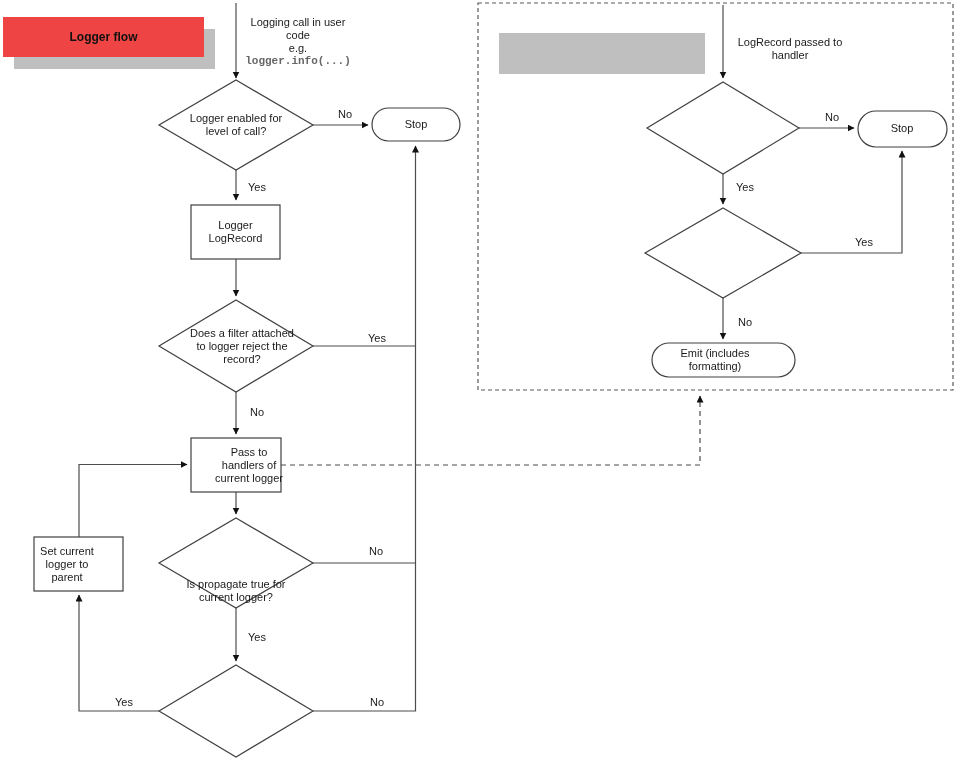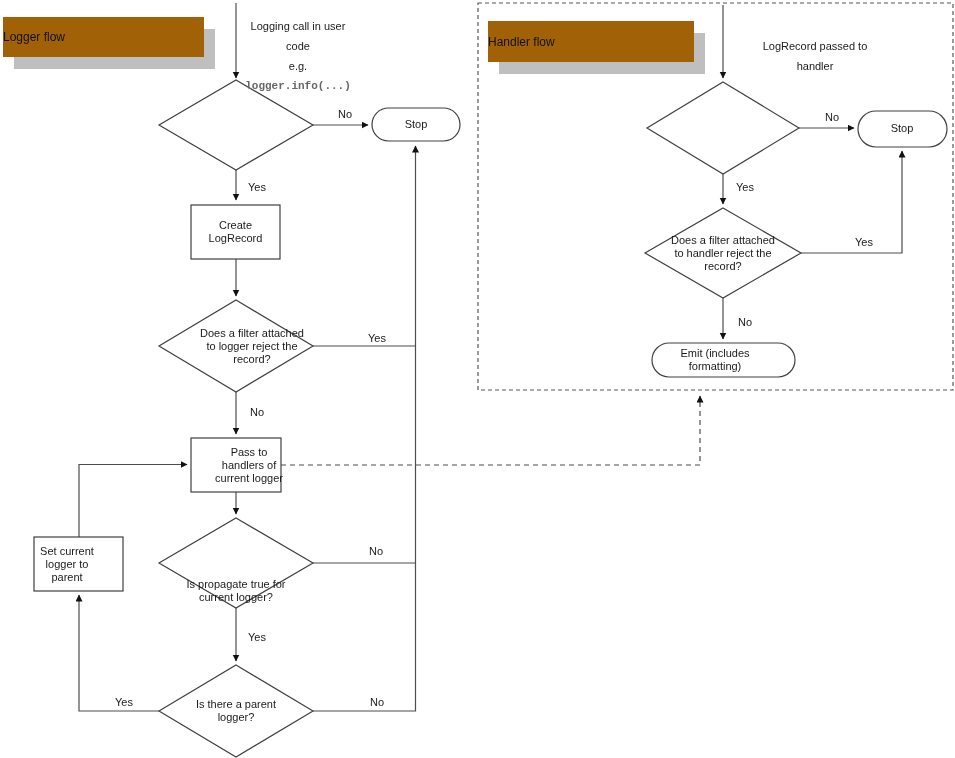--- a/index.html
+++ b/index.html
@@ -9,37 +9,37 @@
     font-family:"Liberation Sans", sans-serif;
     color:#1a1a1a;
     overflow:hidden;
     background:#ffffff;
   }
   #wires{position:absolute;left:0;top:0;z-index:1;}
   .note-shadow{
     position:absolute;background:#bfbfbf;z-index:2;
   }
   .note{
-    position:absolute;background:#a16207;z-index:3;
-    display:flex;align-items:center;
-    font-weight:normal;font-size:12px;color:#111;
+    position:absolute;background:#ef4444;z-index:3;
+    display:flex;align-items:center;justify-content:center;
+    font-weight:bold;font-size:12px;color:#111;
   }
   .node-label{
     position:absolute;z-index:4;
     display:flex;align-items:center;justify-content:center;
     text-align:center;font-size:11px;line-height:13px;color:#1a1a1a;
   }
   .edge-label{
     position:absolute;z-index:4;
     transform:translate(-50%,-50%);
     font-size:11px;color:#1a1a1a;white-space:nowrap;padding-left:16px;
   }
   .entry-block{
     position:absolute;z-index:4;text-align:center;
-    font-size:11px;line-height:20px;color:#1a1a1a;
+    font-size:11px;line-height:13px;color:#1a1a1a;
   }
   .code-line{
     font-family:"Liberation Mono","DejaVu Sans Mono",monospace;
     font-size:11px;color:#666666;white-space:nowrap;font-weight:bold;
   }
 </style>
 </head>
 <body>
 
 <div id="stage">
@@ -87,53 +87,49 @@
     <polygon fill="#ffffff" stroke="#404040" points="723,208 801,253 723,298 645,253"></polygon>
     <rect fill="#ffffff" stroke="#404040" x="652" y="343" width="143" height="34" rx="17"></rect>
   </svg>
 
   <div class="note-shadow" style="left:14px;top:29px;width:201px;height:40px;"></div>
   <div class="note" style="left:3px;top:17px;width:201px;height:40px;">
     <span>Logger flow</span>
   </div>
 
   <div class="note-shadow" style="left:499px;top:33px;width:206px;height:41px;"></div>
-  <div class="note" style="left:488px;top:21px;width:206px;height:41px;">
-    <span>Handler flow</span>
-  </div>
 
   <div class="entry-block" style="left:242px;top:16px;width:112px;">
     <div>Logging call in user code</div>
     <div>e.g.</div>
     <div class="code-line">logger.info(...)</div>
   </div>
 
+  <div class="node-label" style="left:184px;top:95px;width:104px;height:60px;">Logger enabled for level of call?</div>
   <div class="node-label" style="left:376px;top:114px;width:80px;height:21px;">Stop</div>
-  <div class="node-label" style="left:203px;top:212px;width:65px;height:40px;">Create LogRecord</div>
-  <div class="node-label" style="left:196px;top:316px;width:112px;height:60px;">Does a filter attached to logger reject the record?</div>
+  <div class="node-label" style="left:203px;top:212px;width:65px;height:40px;">Logger LogRecord</div>
+  <div class="node-label" style="left:186px;top:316px;width:112px;height:60px;">Does a filter attached to logger reject the record?</div>
   <div class="node-label" style="left:212px;top:441px;width:74px;height:48px;">Pass to handlers of current logger</div>
   <div class="node-label" style="left:183px;top:543px;width:106px;height:40px;margin-top:28px;">Is propagate true for current logger?</div>
   <div class="node-label" style="left:35px;top:544px;width:64px;height:40px;">Set current logger to parent</div>
-  <div class="node-label" style="left:191px;top:691px;width:90px;height:40px;">Is there a parent logger?</div>
 
   <div class="edge-label" style="left:337px;top:114px;">No</div>
   <div class="edge-label" style="left:249px;top:187px;">Yes</div>
   <div class="edge-label" style="left:369px;top:338px;">Yes</div>
   <div class="edge-label" style="left:249px;top:412px;">No</div>
   <div class="edge-label" style="left:368px;top:551px;">No</div>
   <div class="edge-label" style="left:249px;top:637px;">Yes</div>
   <div class="edge-label" style="left:116px;top:702px;">Yes</div>
   <div class="edge-label" style="left:369px;top:702px;">No</div>
 
-  <div class="entry-block" style="left:756px;top:36px;width:118px;">
+  <div class="entry-block" style="left:731px;top:36px;width:118px;">
     <div>LogRecord passed to handler</div>
   </div>
 
   <div class="node-label" style="left:862px;top:118px;width:80px;height:21px;">Stop</div>
-  <div class="node-label" style="left:667px;top:223px;width:112px;height:60px;">Does a filter attached to handler reject the record?</div>
   <div class="node-label" style="left:653px;top:350px;width:124px;height:20px;">Emit (includes formatting)</div>
 
   <div class="edge-label" style="left:824px;top:117px;">No</div>
   <div class="edge-label" style="left:737px;top:187px;">Yes</div>
   <div class="edge-label" style="left:856px;top:242px;">Yes</div>
   <div class="edge-label" style="left:737px;top:322px;">No</div>
 
 </div>
 
 </body></html>

